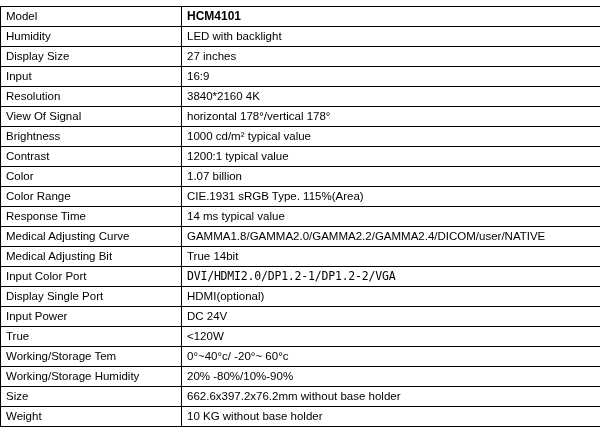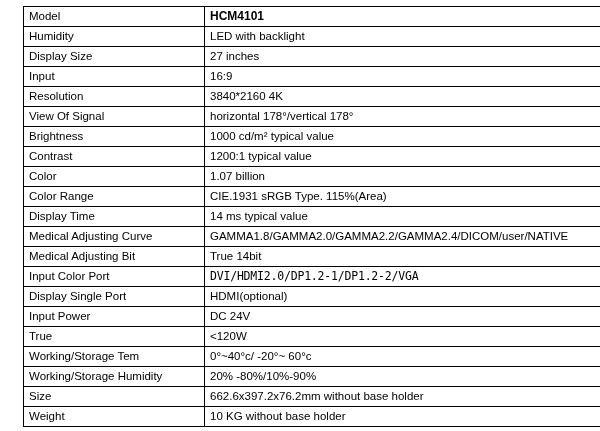--- a/index.html
+++ b/index.html
@@ -8,21 +8,21 @@
     background: #ffffff;
   }
   body {
     width: 600px;
     height: 431px;
     font-family: "Liberation Sans", sans-serif;
     color: #000000;
     overflow: hidden;
   }
   .spec-wrap {
-    padding: 6px 5px 0 23px;
+    padding: 6px 5px 0 0;
     box-sizing: border-box;
     width: 548px;
   }
   table.spec-table {
     border-collapse: collapse;
     width: 590px;
     table-layout: fixed;
     border: 1px solid #000;
   }
   table.spec-table td {
@@ -91,21 +91,21 @@
         </tr>
         <tr>
           <td class="label-cell">Color</td>
           <td class="value-cell">1.07 billion</td>
         </tr>
         <tr>
           <td class="label-cell">Color Range</td>
           <td class="value-cell">CIE.1931   sRGB Type. 115%(Area)</td>
         </tr>
         <tr>
-          <td class="label-cell">Display Time</td>
+          <td class="label-cell">Response Time</td>
           <td class="value-cell">14 ms typical value</td>
         </tr>
         <tr>
           <td class="label-cell">Medical Adjusting Curve</td>
           <td class="value-cell">GAMMA1.8/GAMMA2.0/GAMMA2.2/GAMMA2.4/DICOM/user/NATIVE</td>
         </tr>
         <tr>
           <td class="label-cell">Medical Adjusting Bit</td>
           <td class="value-cell">True 14bit</td>
         </tr>

